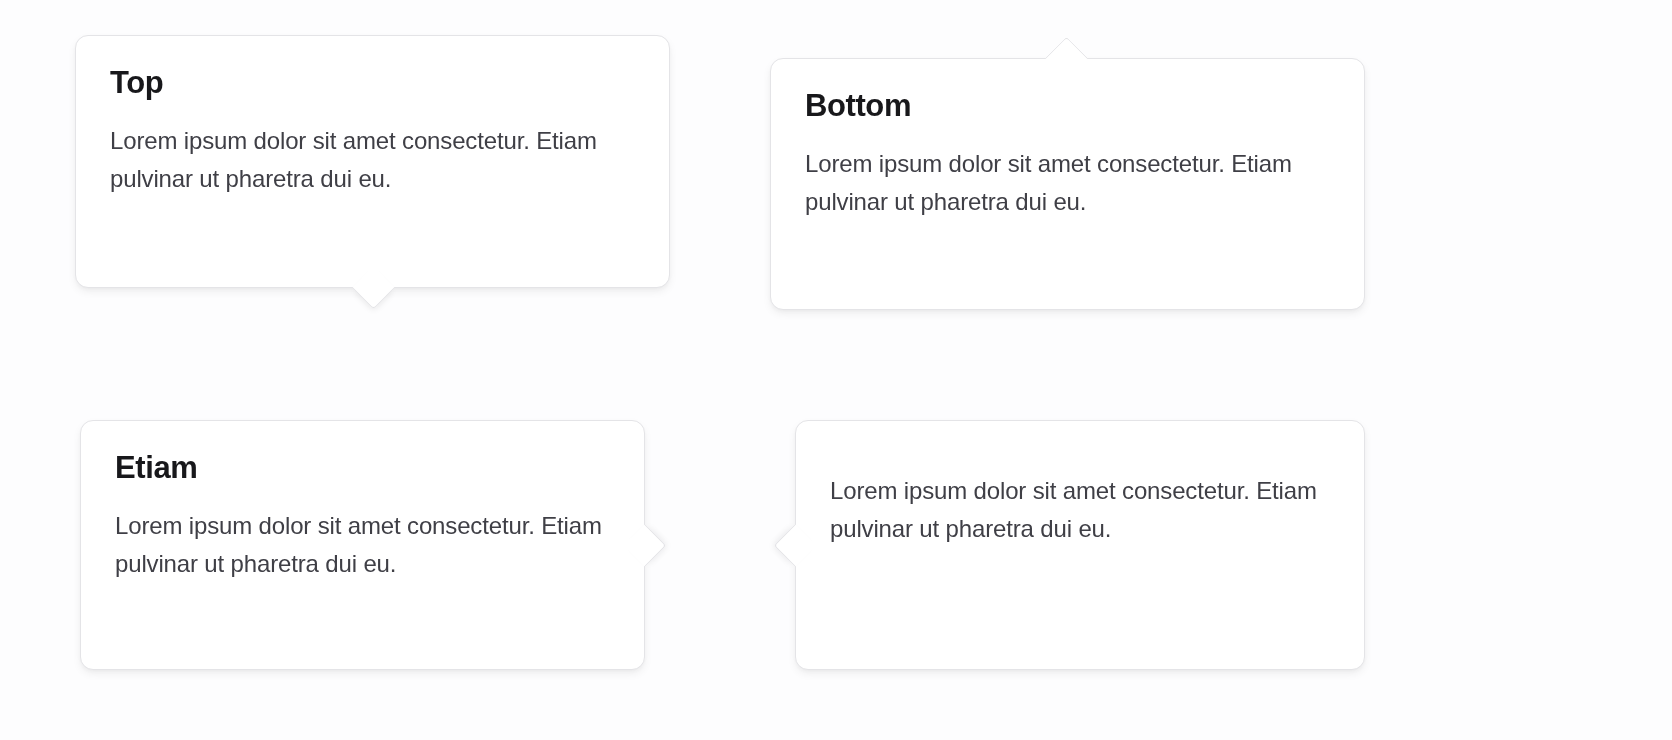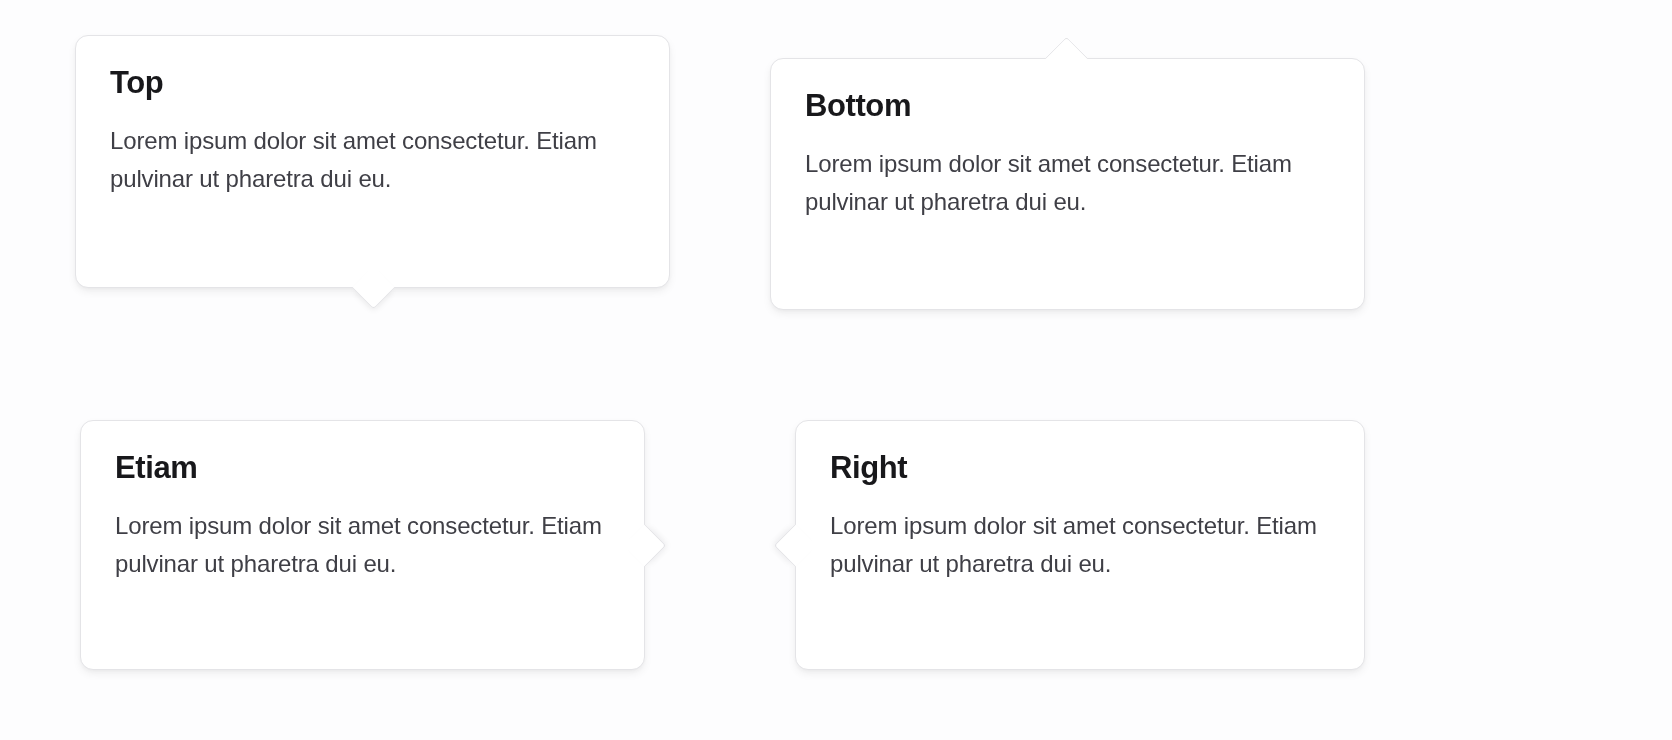--- a/index.html
+++ b/index.html
@@ -133,18 +133,17 @@
     <span class="arrow"></span>
   </div>
 
   <div class="tooltip tt-left" id="tt-left">
     <h2 class="tooltip-title">Etiam</h2>
     <p class="tooltip-body">Lorem ipsum dolor sit amet consectetur. Etiam pulvinar ut pharetra dui eu.</p>
     <span class="arrow"></span>
   </div>
 
   <div class="tooltip tt-right" id="tt-right">
-    <h2 class="tooltip-title">Right</h2>
     <p class="tooltip-body">Lorem ipsum dolor sit amet consectetur. Etiam pulvinar ut pharetra dui eu.</p>
     <span class="arrow"></span>
   </div>
 
 </div>
 
 </body></html>

